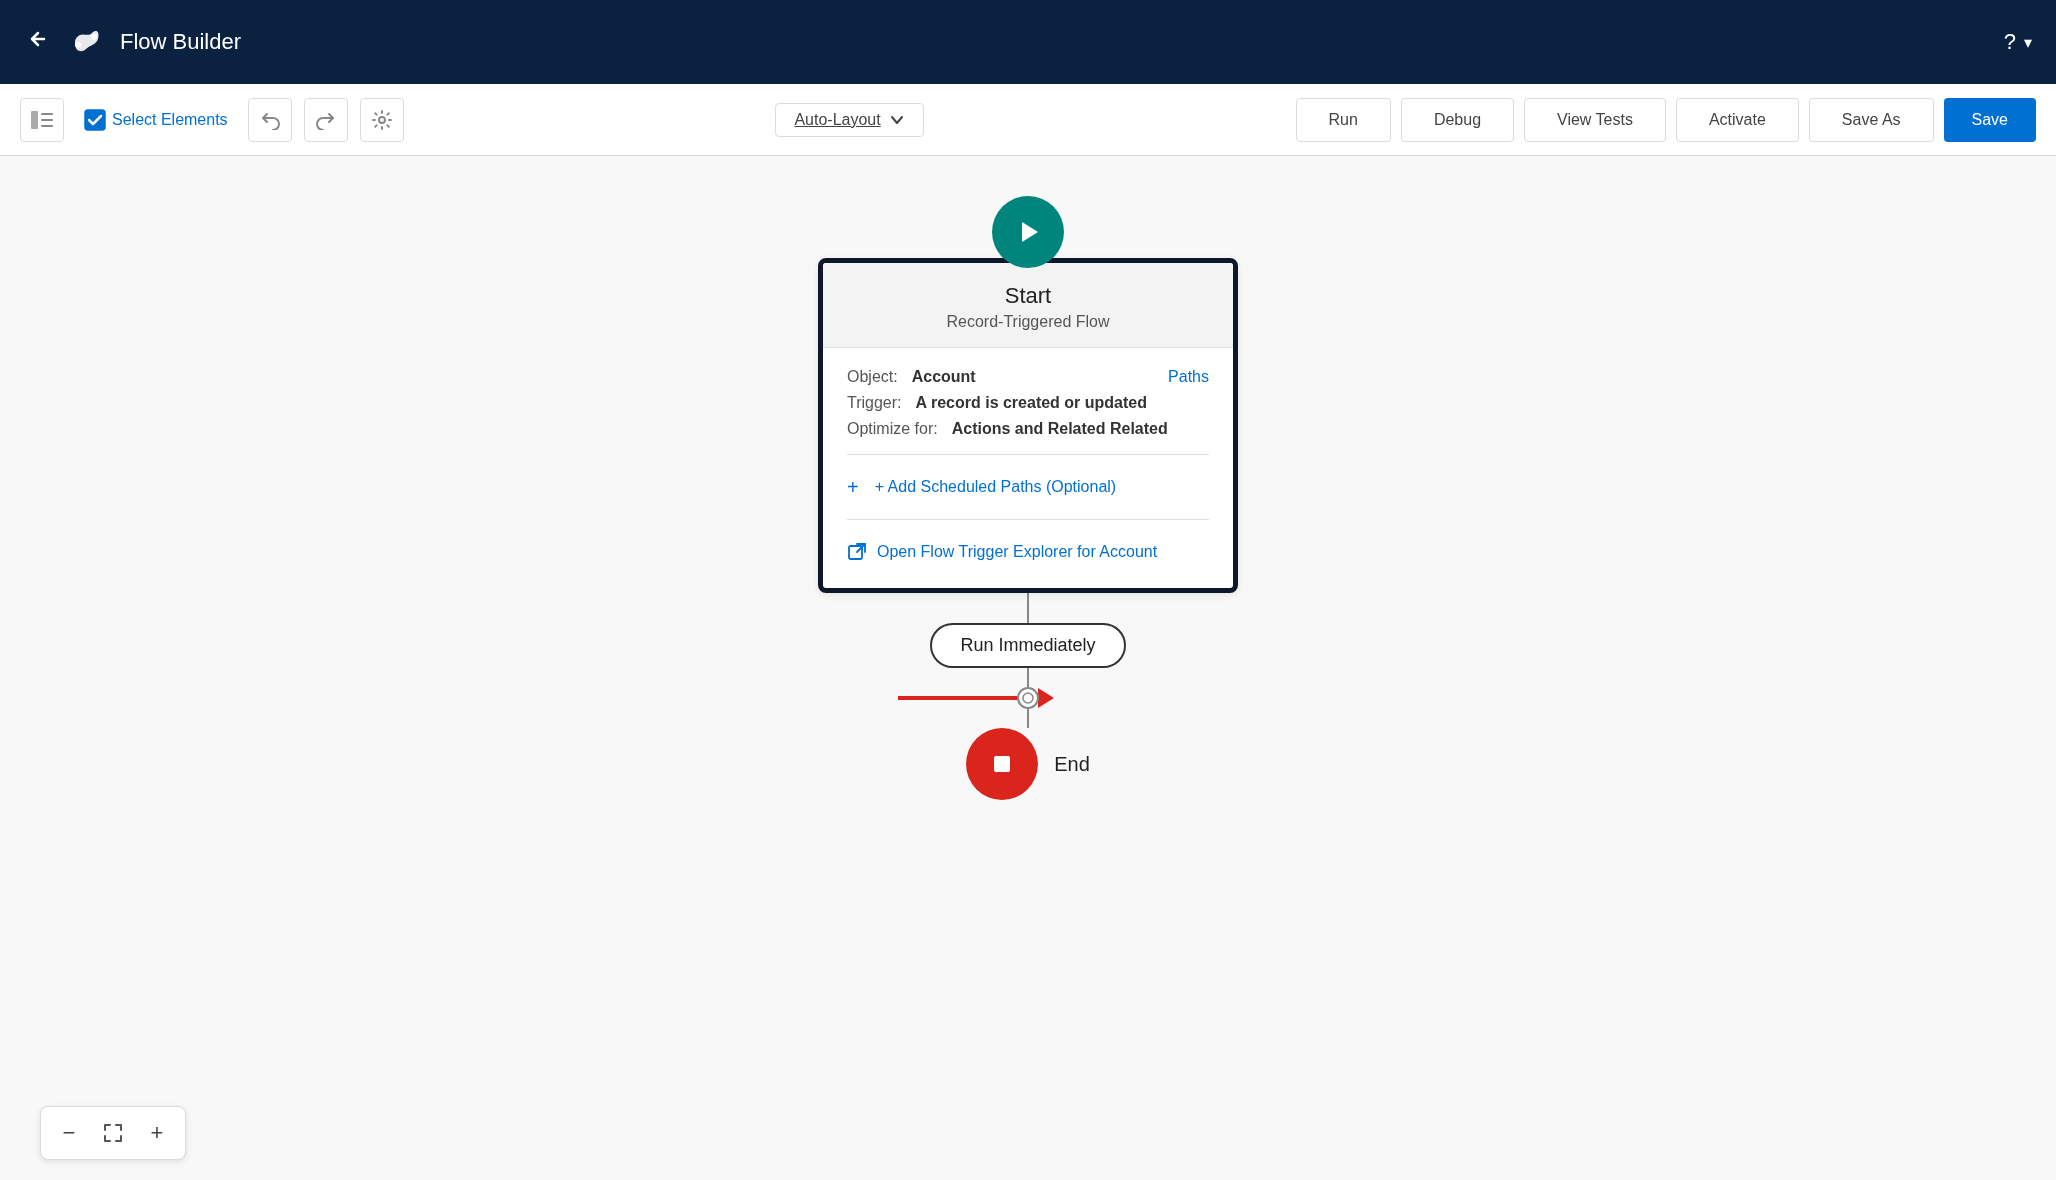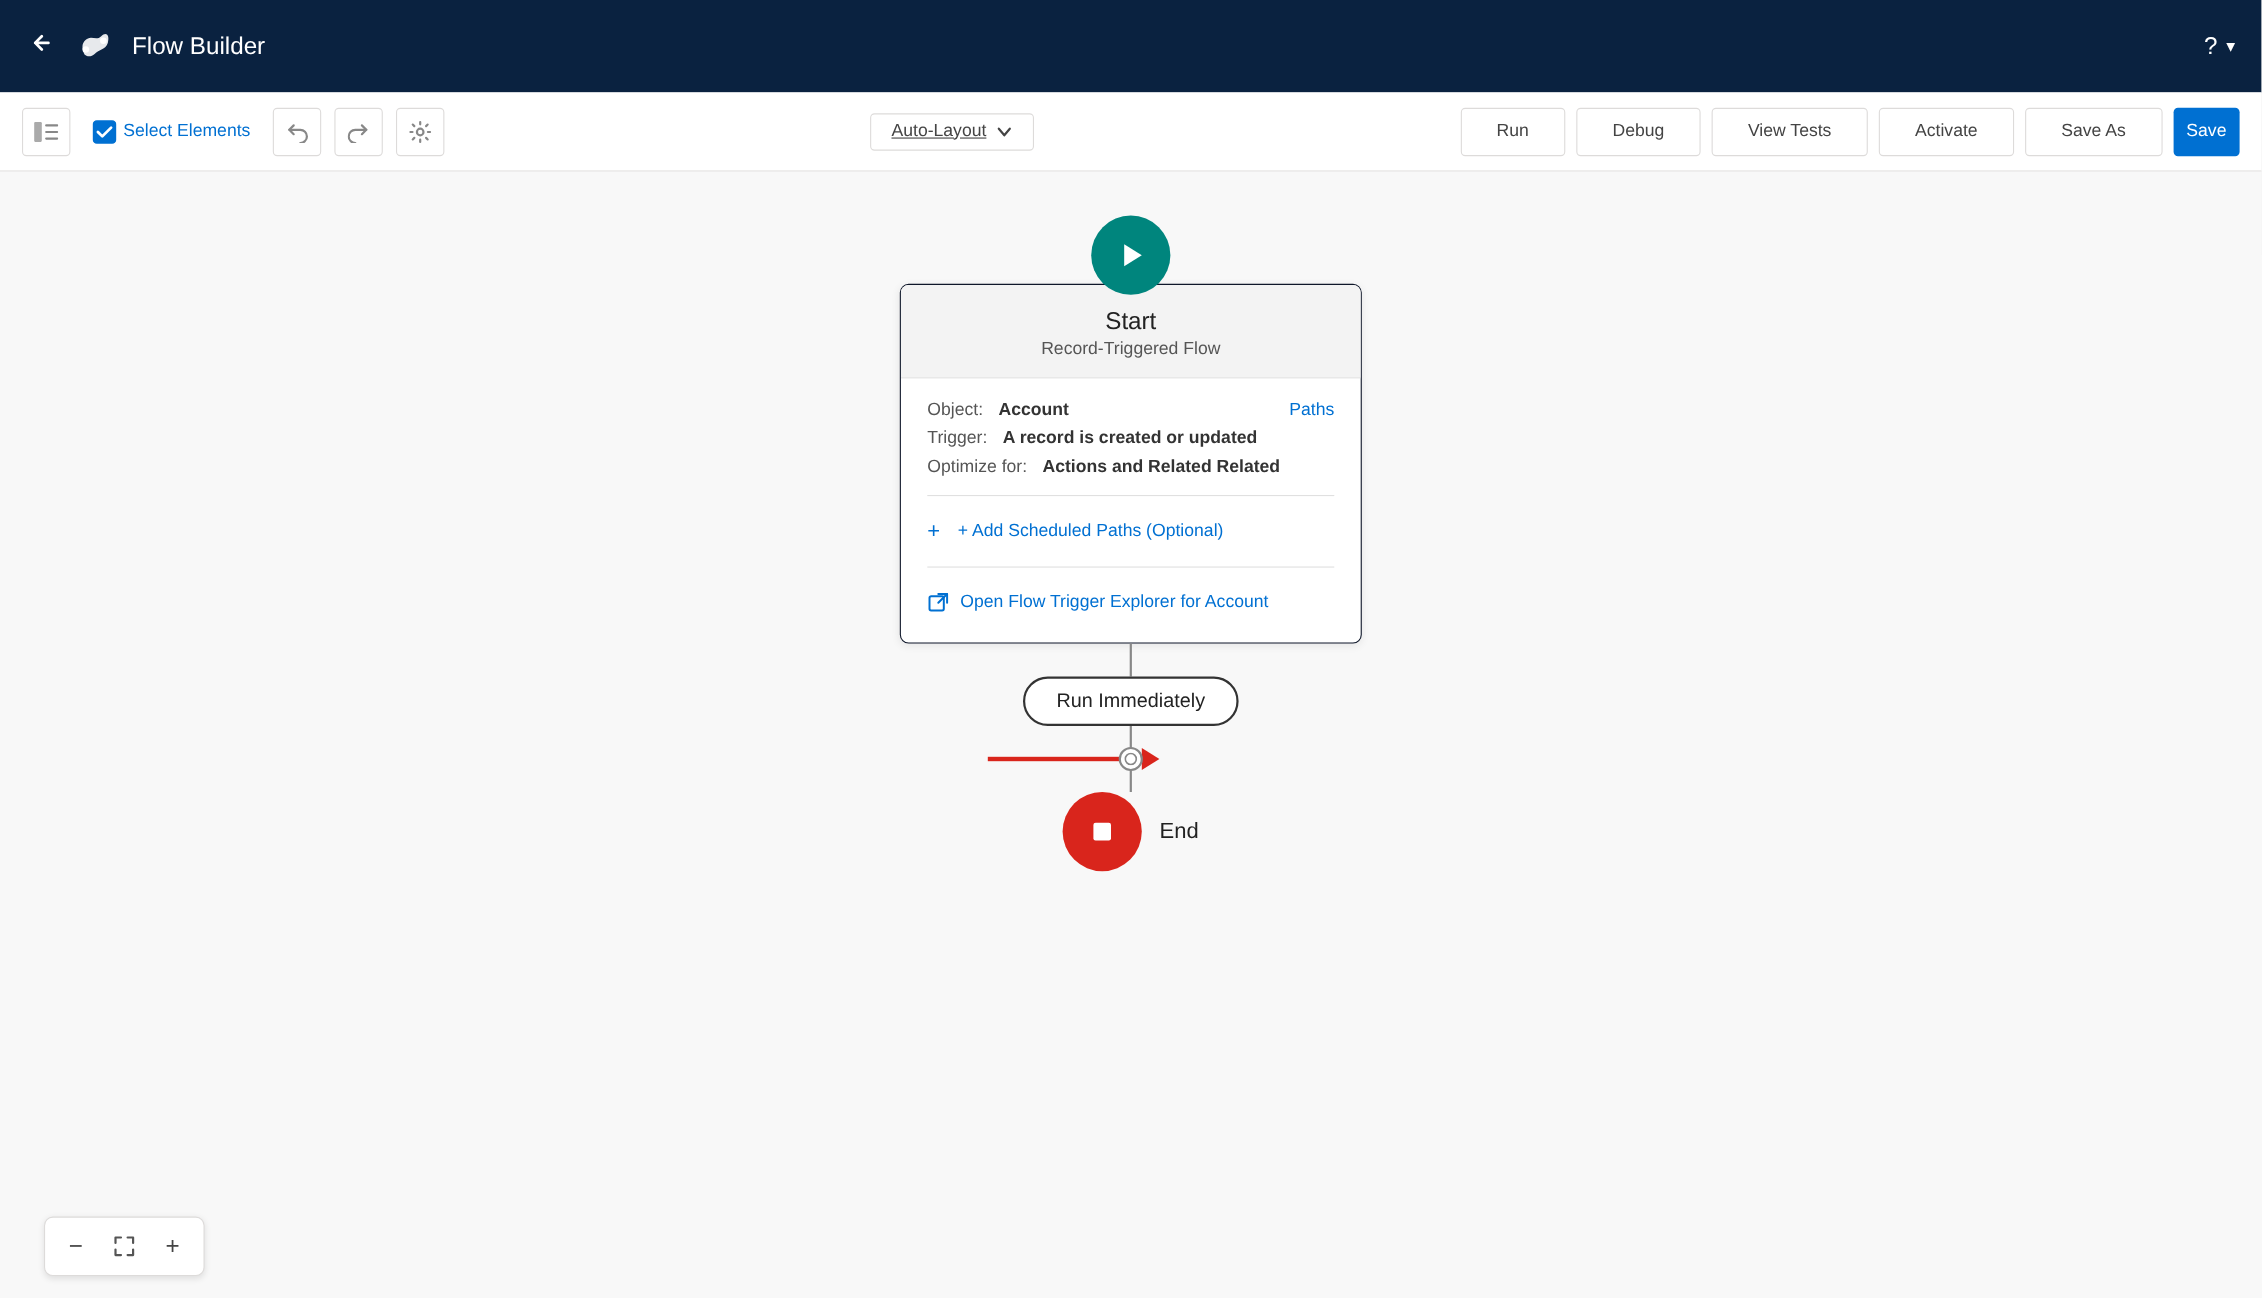--- a/index.html
+++ b/index.html
@@ -106,21 +106,21 @@
       margin-left: auto;
       text-decoration: underline;
     }
     .toolbar-right {
       display: flex;
       align-items: center;
       gap: 10px;
     }
     .btn-save {
       height: 44px;
-      padding: 0 12px;
+      padding: 0 28px;
       border: none;
       border-radius: 4px;
       background: #0070d2;
       color: white;
       font-size: 16px;
       font-weight: 500;
       cursor: pointer;
     }
 
     
@@ -156,21 +156,21 @@
       cursor: pointer;
       z-index: 10;
       position: relative;
     }
     .start-circle svg { width: 32px; height: 32px; }
 
     
     .start-card {
       width: 420px;
       background: white;
-      border: 1px solid #0f172a;
+      border: 5px solid #0f172a;
       border-radius: 8px;
       margin-top: -10px;
       overflow: hidden;
       box-shadow: 0 2px 8px rgba(0,0,0,0.08);
     }
     .start-card-header {
       background: #f3f3f3;
       padding: 20px 24px 16px;
       text-align: center;
     }

